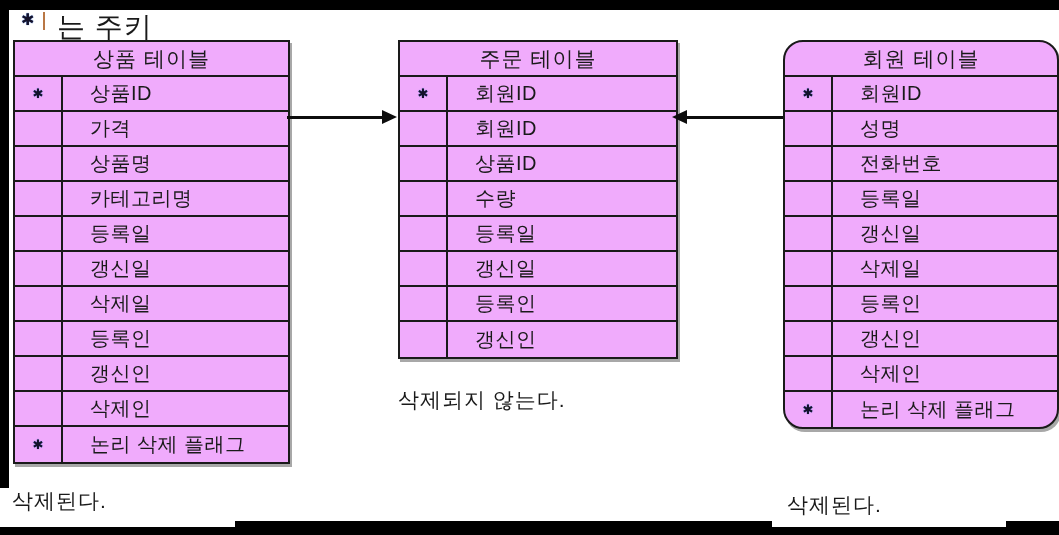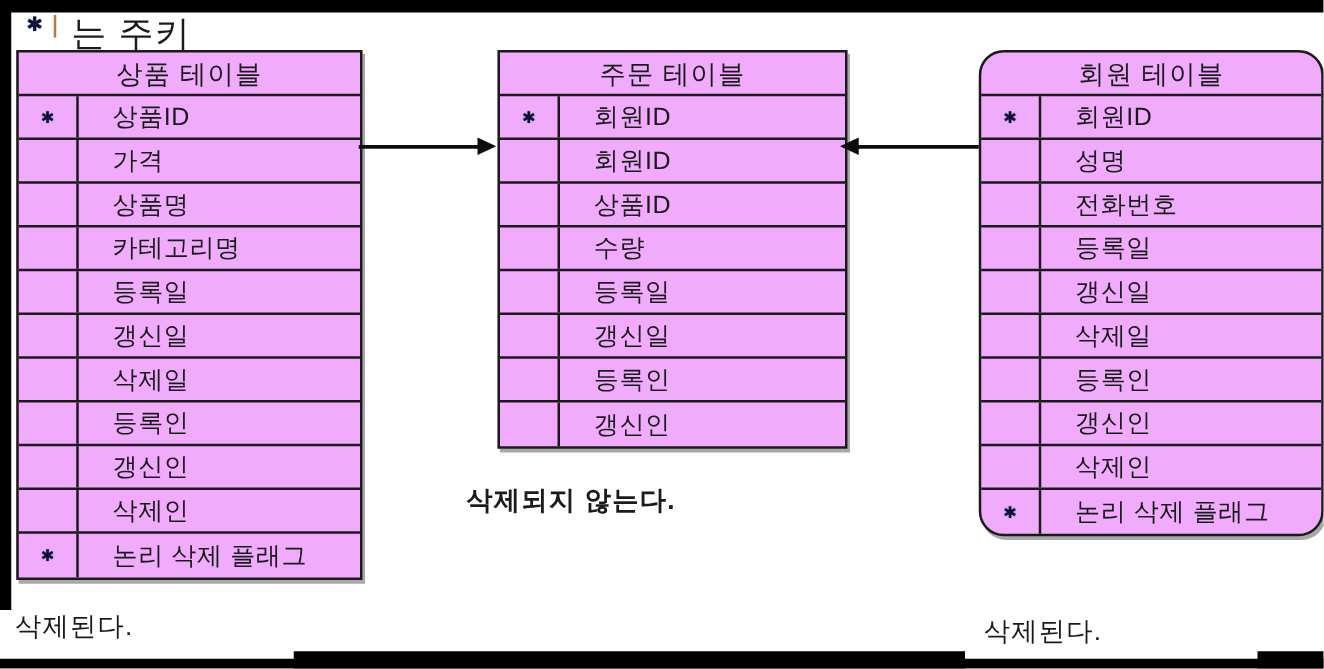--- a/index.html
+++ b/index.html
@@ -28,21 +28,21 @@
   #table-order{left:398px;width:276px;text-align:center;}
   #table-member{left:783px;width:272px;border-radius:20px;}
   
   .arrow-line{position:absolute;height:3px;background:#0d0d0d;}
   .arrow-head{position:absolute;width:0;height:0;border-top:7px solid transparent;
     border-bottom:7px solid transparent;}
   .head-right{border-left:15px solid #0d0d0d;}
   .head-left{border-right:15px solid #0d0d0d;}
   
   .note{position:absolute;font-size:21px;letter-spacing:1px;white-space:nowrap;}
-  #note-center{left:373px;top:386px;font-weight:bold;}
+  #note-center{left:398px;top:386px;}
   #note-bottom-left{left:12px;top:487px;}
   #note-bottom-right{left:787px;top:491px;}
 </style>
 </head>
 <body>
 
 <div id="page">
 
   <div class="bar" style="left:0;top:0;width:1059px;height:10px;"></div>
   <div class="bar" style="left:0;top:0;width:9px;height:488px;"></div>

